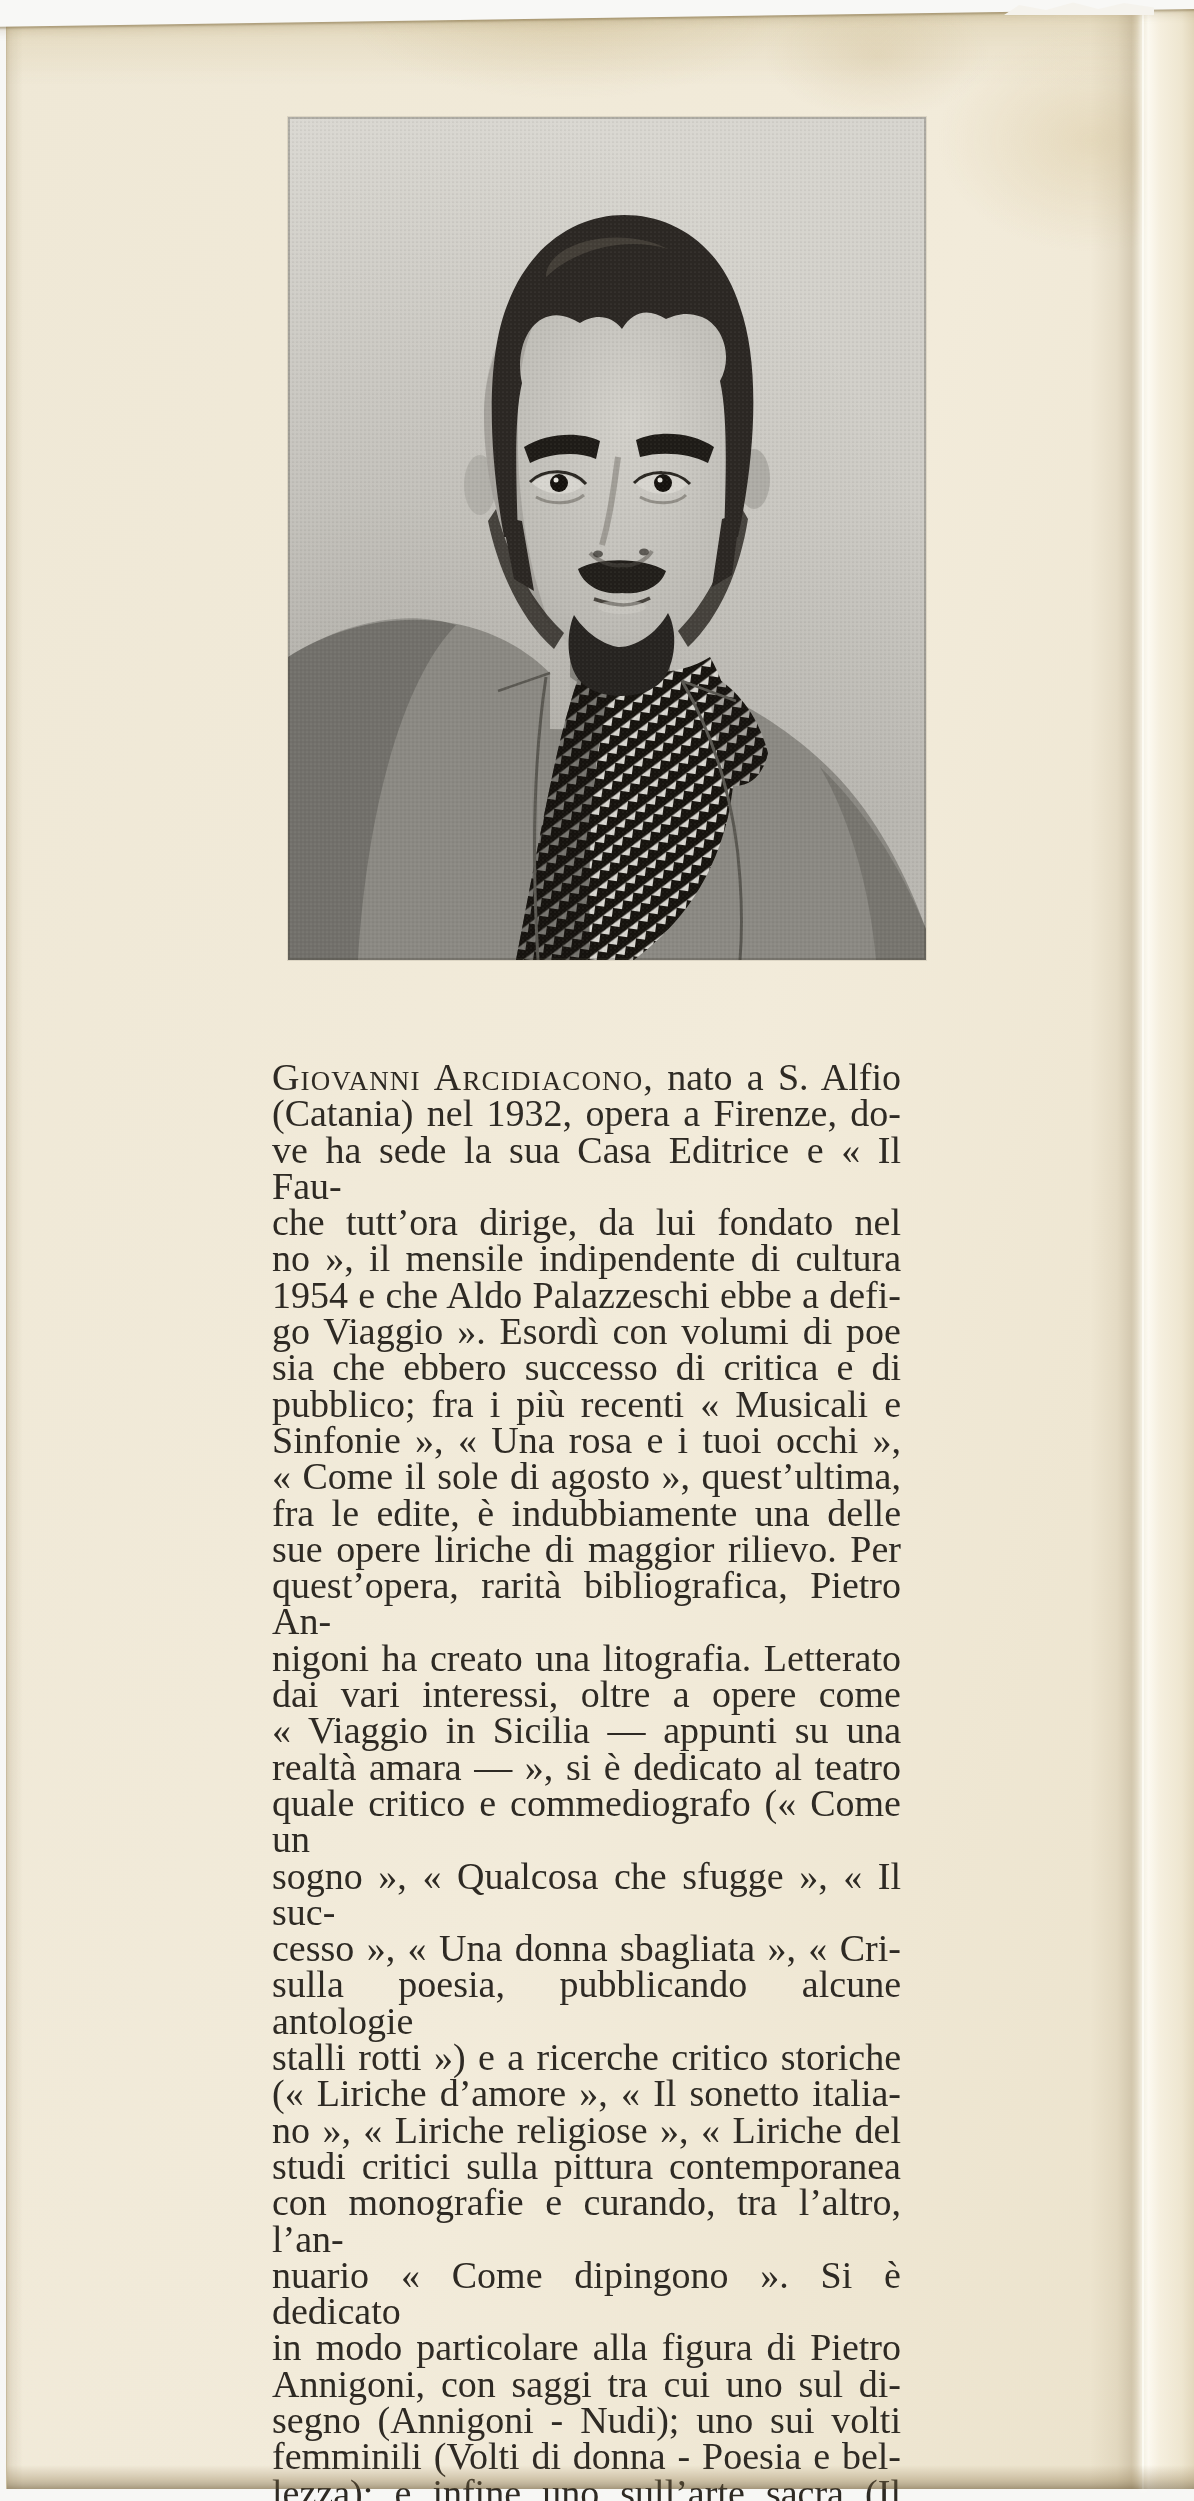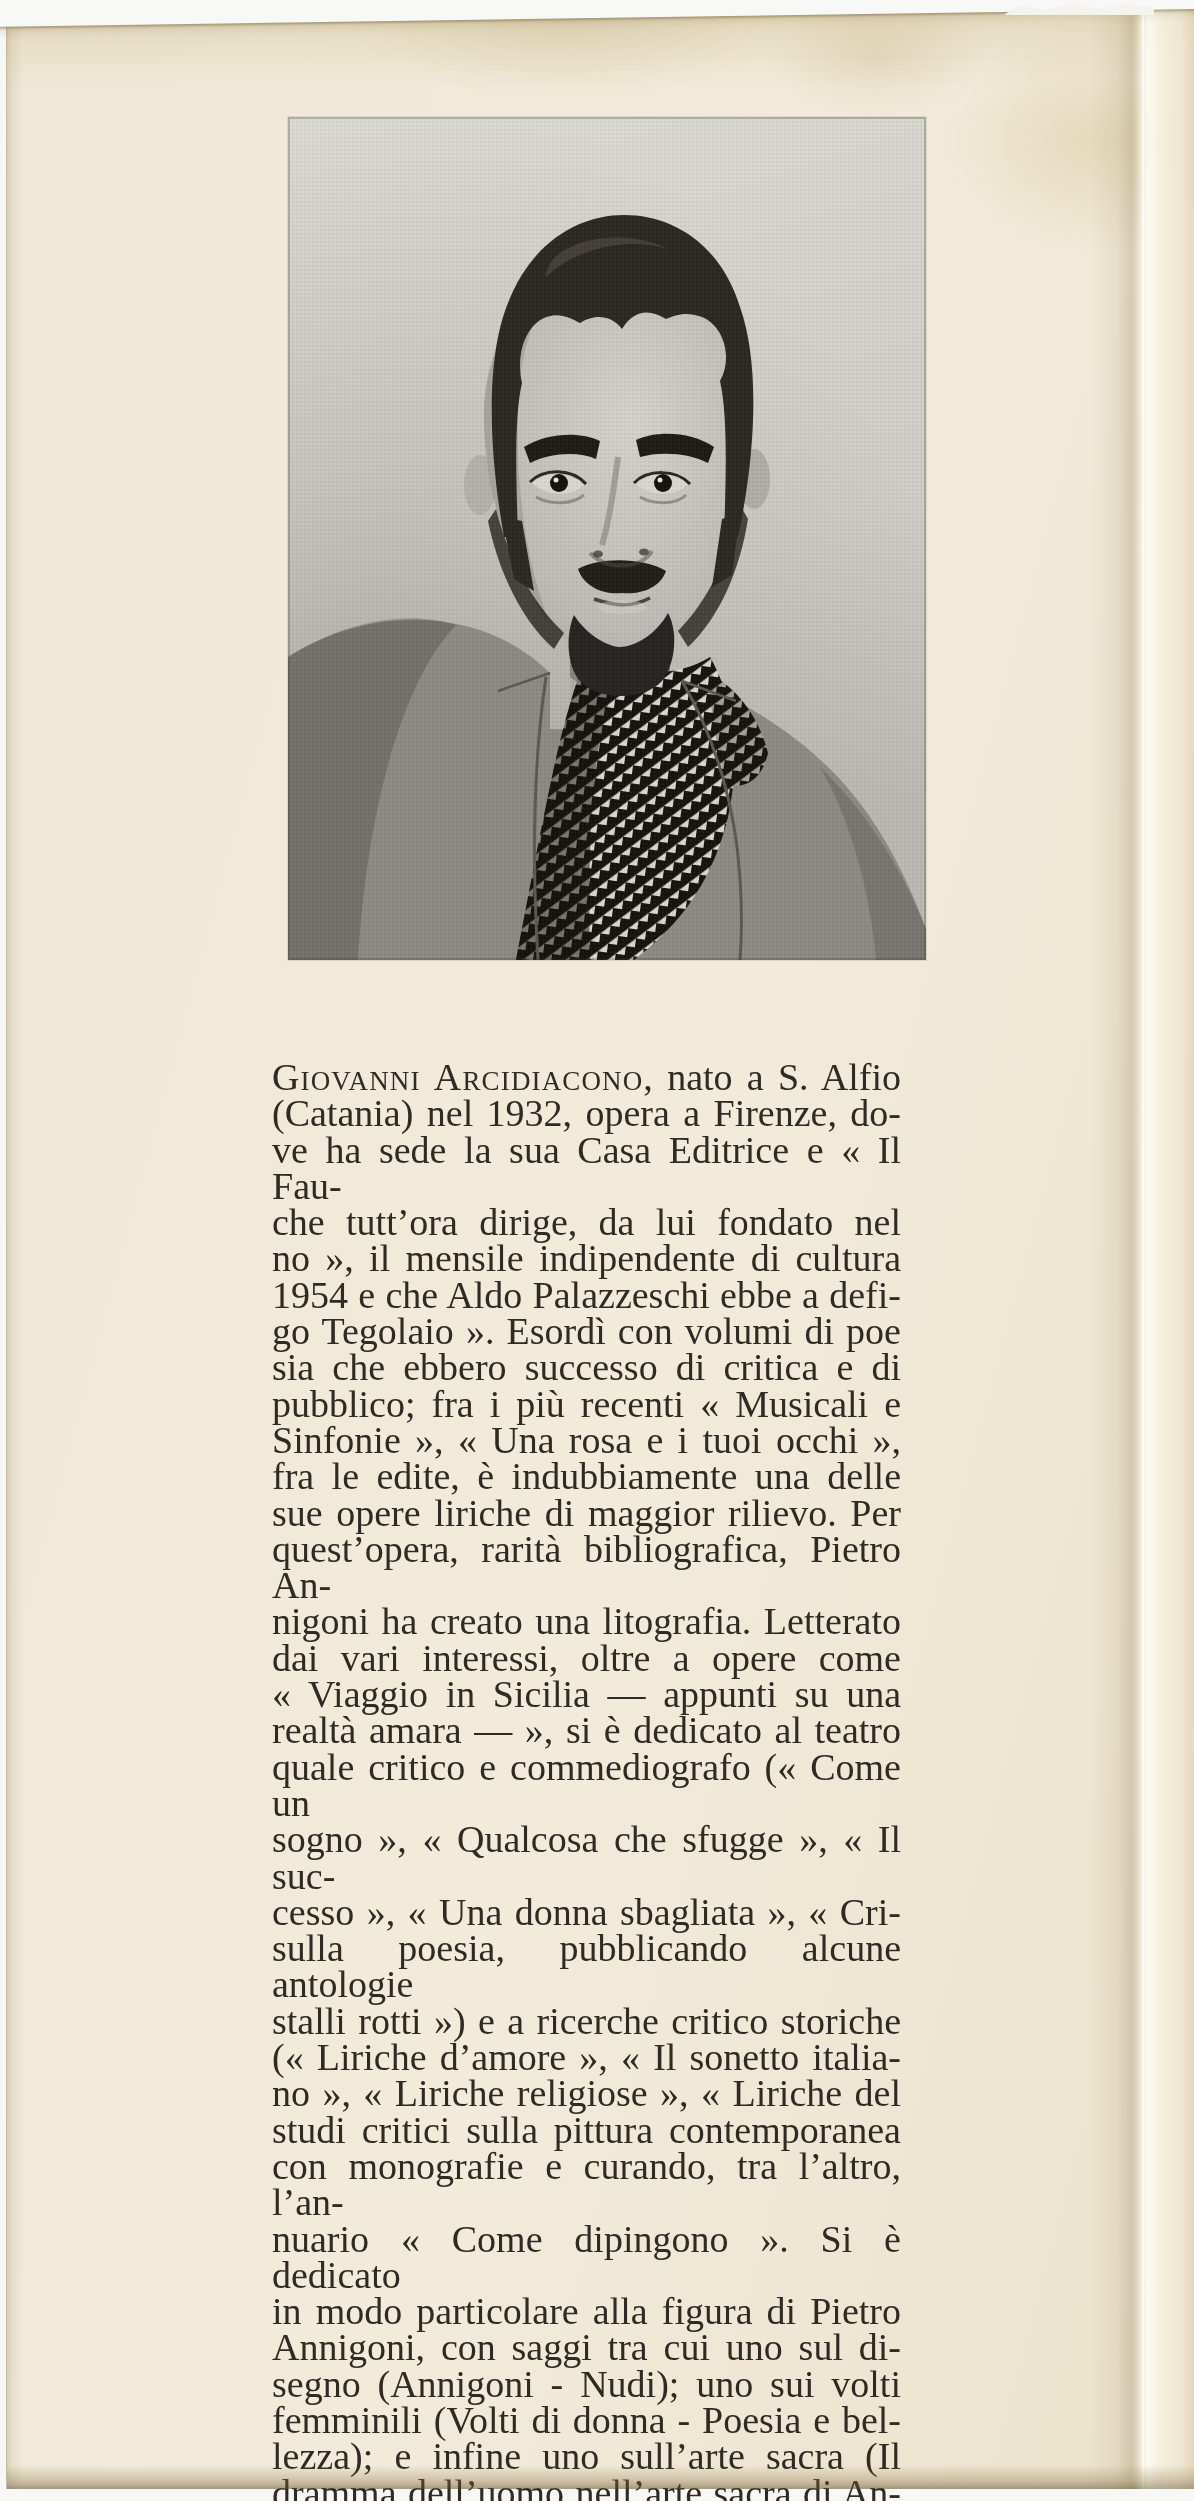--- a/index.html
+++ b/index.html
@@ -168,24 +168,25 @@
     </div>
 
     <div class="bio">
 
     <div class="bio-line"><span class="sc">Giovanni Arcidiacono</span>, nato a S. Alfio</div>
         <div class="bio-line">(Catania) nel 1932, opera a Firenze, do-</div>
         <div class="bio-line">ve ha sede la sua Casa Editrice e « Il Fau-</div>
         <div class="bio-line">che tutt’ora dirige, da lui fondato nel</div>
         <div class="bio-line">no », il mensile indipendente di cultura</div>
         <div class="bio-line">1954 e che Aldo Palazzeschi ebbe a defi-</div>
-        <div class="bio-line">go Tegolaio ». Esordì con volumi di poe</div>
+        <div class="bio-line">go Viaggio ». Esordì con volumi di poe</div>
         <div class="bio-line">sia che ebbero successo di critica e di</div>
         <div class="bio-line">pubblico; fra i più recenti « Musicali e</div>
         <div class="bio-line">Sinfonie », « Una rosa e i tuoi occhi »,</div>
+        <div class="bio-line">« Come il sole di agosto », quest’ultima,</div>
         <div class="bio-line">fra le edite, è indubbiamente una delle</div>
         <div class="bio-line">sue opere liriche di maggior rilievo. Per</div>
         <div class="bio-line">quest’opera, rarità bibliografica, Pietro An-</div>
         <div class="bio-line">nigoni ha creato una litografia. Letterato</div>
         <div class="bio-line">dai vari interessi, oltre a opere come</div>
         <div class="bio-line">« Viaggio in Sicilia — appunti su una</div>
         <div class="bio-line">realtà amara — », si è dedicato al teatro</div>
         <div class="bio-line">quale critico e commediografo (« Come un</div>
         <div class="bio-line">sogno », « Qualcosa che sfugge », « Il suc-</div>
         <div class="bio-line">cesso », « Una donna sbagliata », « Cri-</div>

